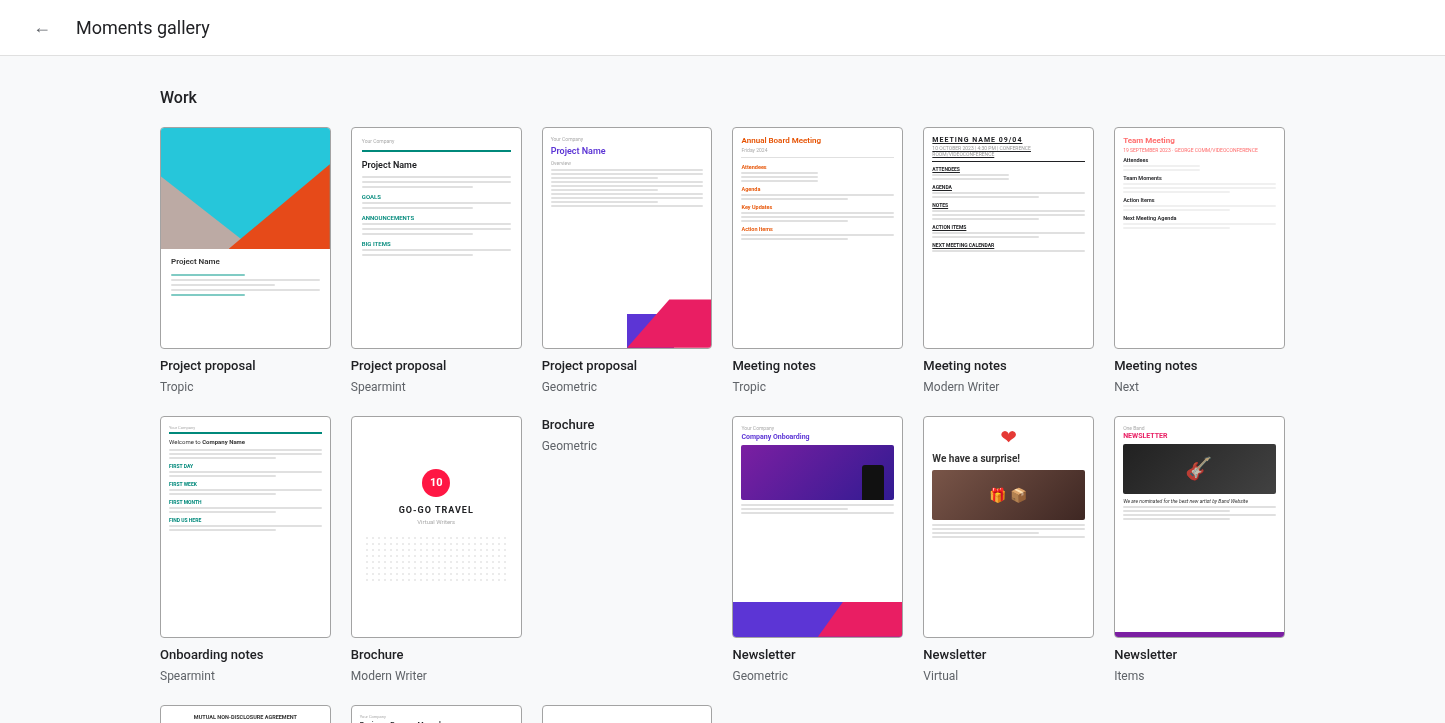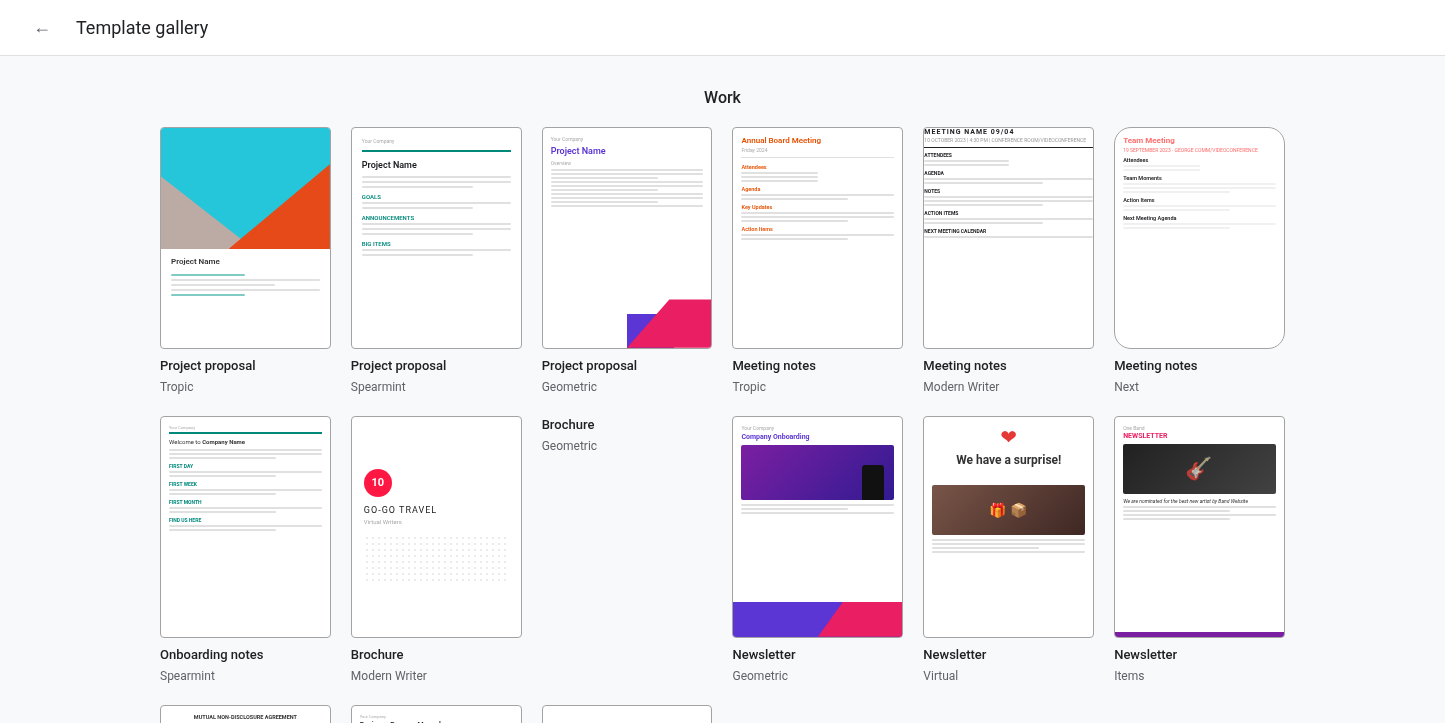--- a/index.html
+++ b/index.html
@@ -46,21 +46,20 @@
       padding: 32px 160px;
       overflow-y: auto;
       height: calc(723px - 56px);
     }
 
     .section-title {
       font-size: 16px;
       font-weight: 500;
       color: #202124;
       margin-bottom: 20px;
-      text-align: center;
     }
 
     
     .template-grid {
       display: grid;
       grid-template-columns: repeat(6, 1fr);
       gap: 20px;
       margin-bottom: 32px;
     }
 
@@ -269,20 +268,22 @@
       border-radius: 1px;
       margin-bottom: 2px;
     }
     .thumb-mn-tropic .ml.full { width: 100%; }
     .thumb-mn-tropic .ml.med { width: 70%; }
     .thumb-mn-tropic .ml.short { width: 50%; }
 
     
     .thumb-mn-modern {
       background: #fff;
+      padding: 8px;
+      text-decoration: underline;
     }
     .thumb-mn-modern .mnm-title {
       font-size: 7px;
       font-weight: 700;
       color: #202124;
       text-transform: uppercase;
       letter-spacing: 1px;
       margin-bottom: 1px;
     }
     .thumb-mn-modern .mnm-date {
@@ -309,21 +310,20 @@
       margin-bottom: 2px;
     }
     .thumb-mn-modern .mml.full { width: 100%; }
     .thumb-mn-modern .mml.med { width: 70%; }
     .thumb-mn-modern .mml.short { width: 50%; }
 
     
     .thumb-mn-coral {
       background: #fff;
       padding: 8px;
-      border-radius: 17px;
     }
     .thumb-mn-coral .mnc-title {
       font-size: 8px;
       font-weight: 700;
       color: #ff6d6d;
       margin-bottom: 2px;
     }
     .thumb-mn-coral .mnc-info {
       font-size: 5px;
       color: #ff6d6d;
@@ -380,40 +380,40 @@
       color: #00897b;
       font-weight: 700;
       margin: 4px 0 2px;
     }
 
     
     .thumb-brochure-mw {
       background: #fff;
       display: flex;
       flex-direction: column;
-      align-items: flex-start;
+      align-items: center;
       justify-content: center;
       padding: 12px;
     }
     .thumb-brochure-mw .bmw-logo {
       width: 28px;
       height: 28px;
       background: #ff1744;
       border-radius: 50%;
       display: flex;
       align-items: center;
       justify-content: center;
       color: #fff;
       font-size: 11px;
       font-weight: 700;
       margin-bottom: 8px;
     }
     .thumb-brochure-mw .bmw-title {
       font-size: 9px;
-      font-weight: 400;
+      font-weight: 700;
       color: #202124;
       text-transform: uppercase;
       letter-spacing: 1px;
       margin-bottom: 3px;
     }
     .thumb-brochure-mw .bmw-sub {
       font-size: 6px;
       color: #aaa;
       margin-bottom: 10px;
     }
@@ -554,25 +554,24 @@
       background: #fff;
       padding: 8px;
     }
     .thumb-nl-lively .nll-heart {
       font-size: 20px;
       color: #e53935;
       text-align: center;
       margin-bottom: 4px;
     }
     .thumb-nl-lively .nll-surprise {
-      font-size: 12px;
+      font-size: 10px;
       font-weight: 700;
       color: #333;
-      text-align: center;
-      margin-bottom: 18px;
+      margin-bottom: 6px;
     }
     .thumb-nl-lively .nll-img {
       width: 100%;
       height: 50px;
       background: linear-gradient(135deg, #795548, #3e2723);
       border-radius: 2px;
       margin-bottom: 4px;
       position: relative;
       overflow: hidden;
     }
@@ -688,21 +687,21 @@
       flex-direction: column;
       align-items: center;
       justify-content: center;
     }
   </style>
 </head>
 <body>
 
 <div class="header">
   <button class="back-btn">←</button>
-  <span class="header-title">Template gallery</span>
+  <span class="header-title">Moments gallery</span>
 </div>
 
 <div class="main">
   <div>
     <div class="section-title">Work</div>
 
     <div class="template-grid">
 
       <div class="template-item">
         <div class="template-thumb thumb-tropic">

